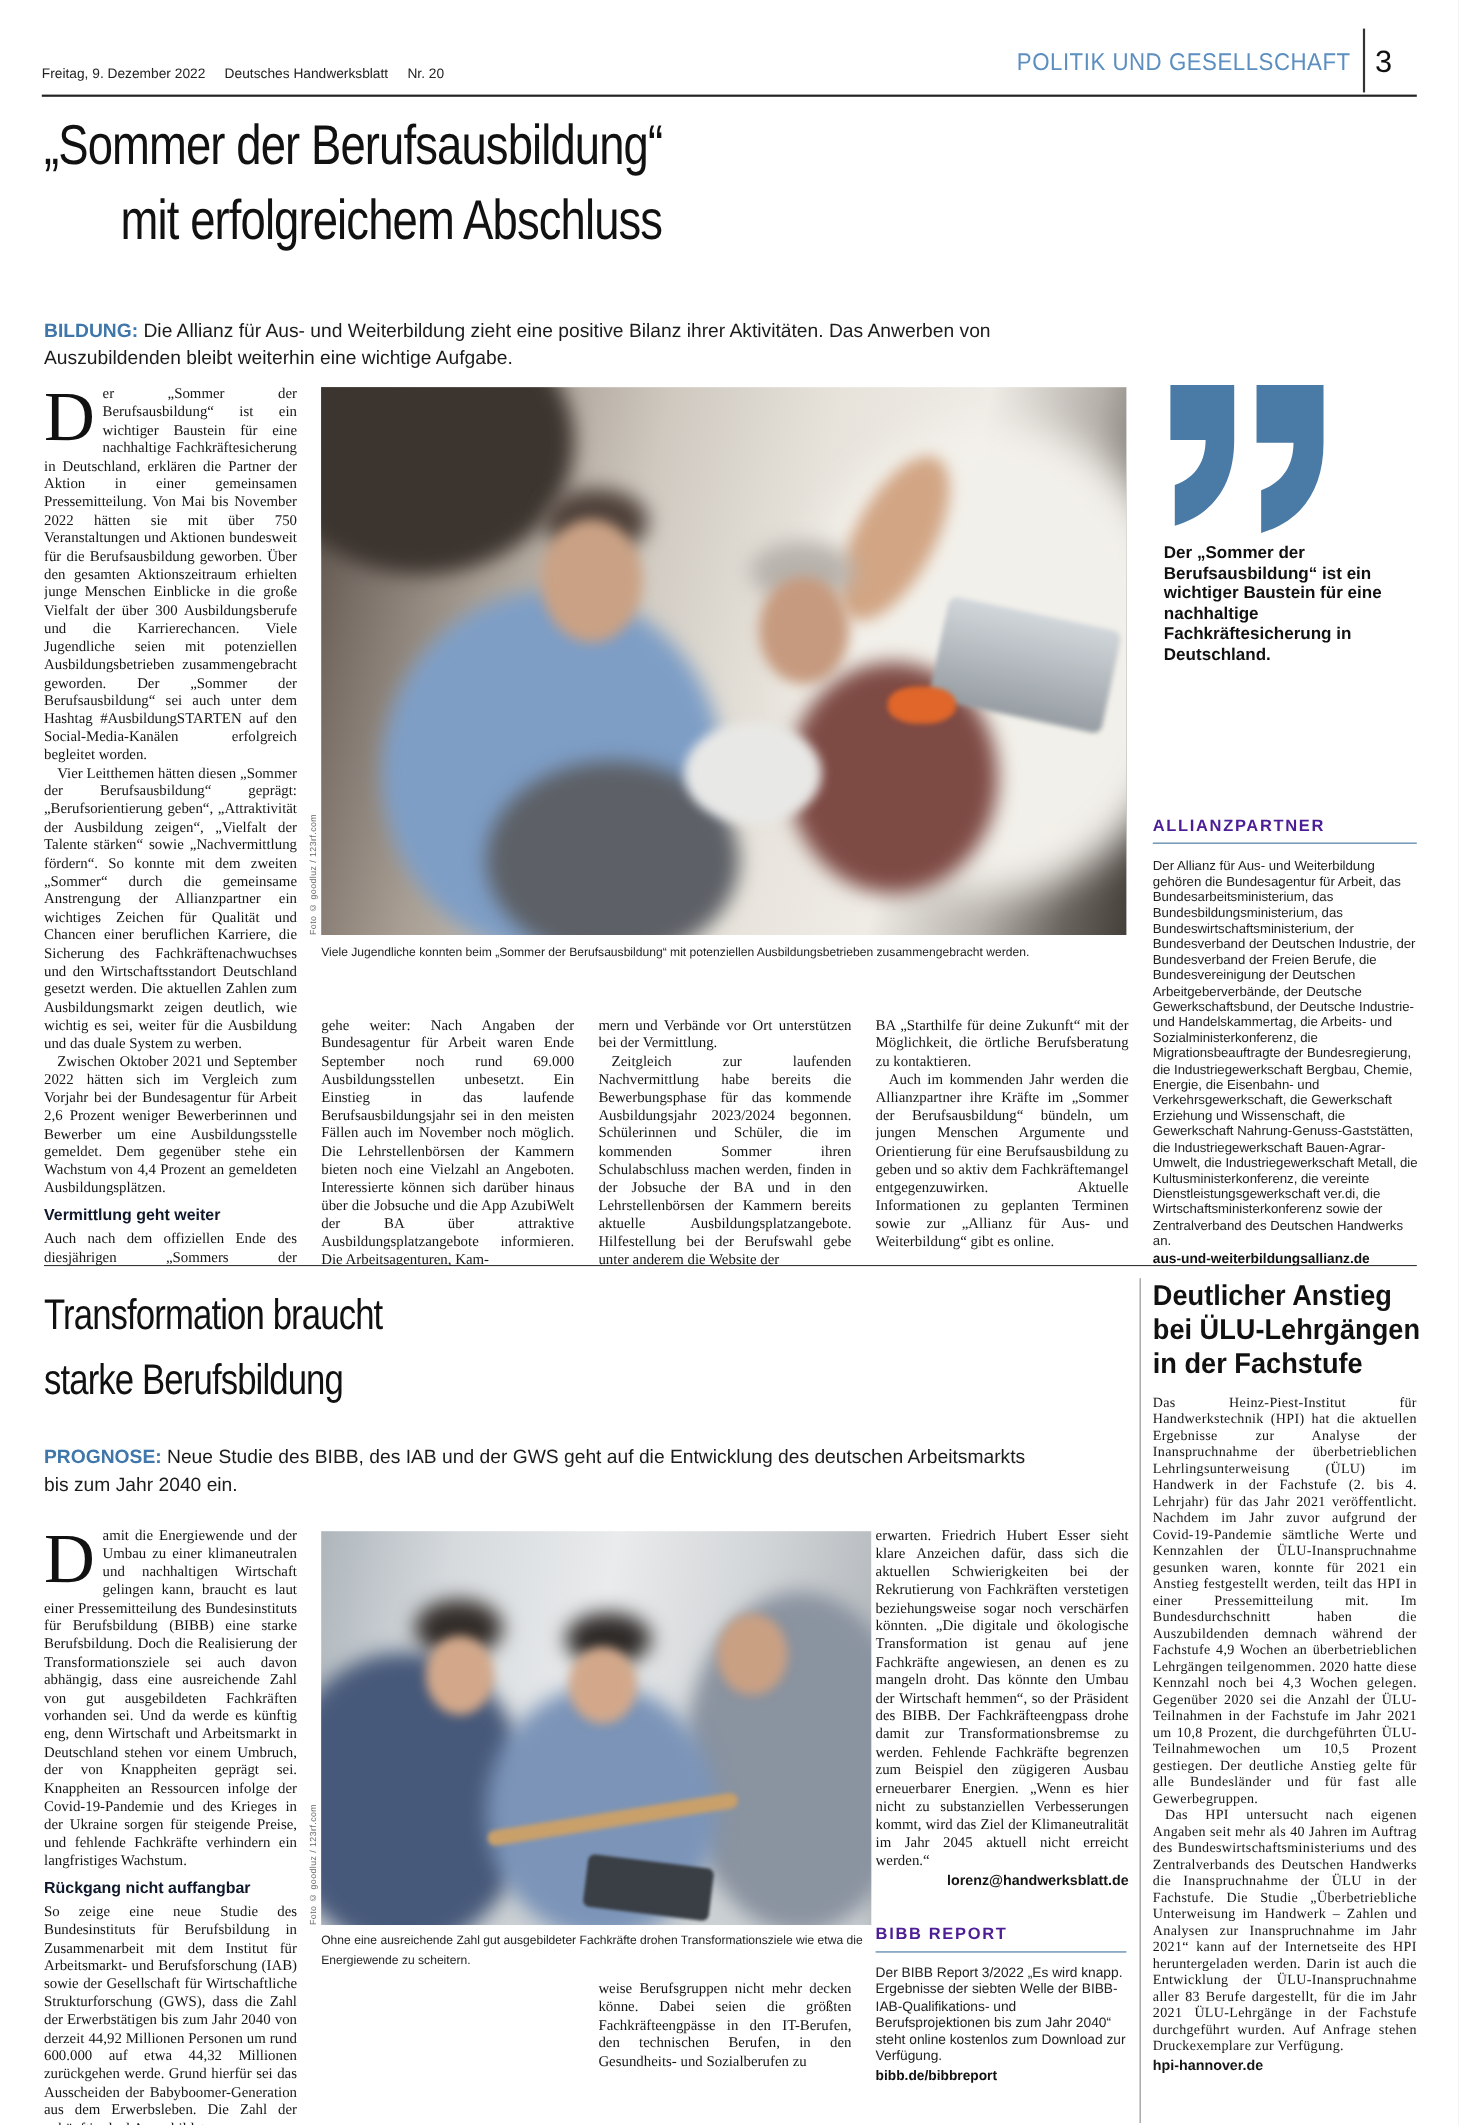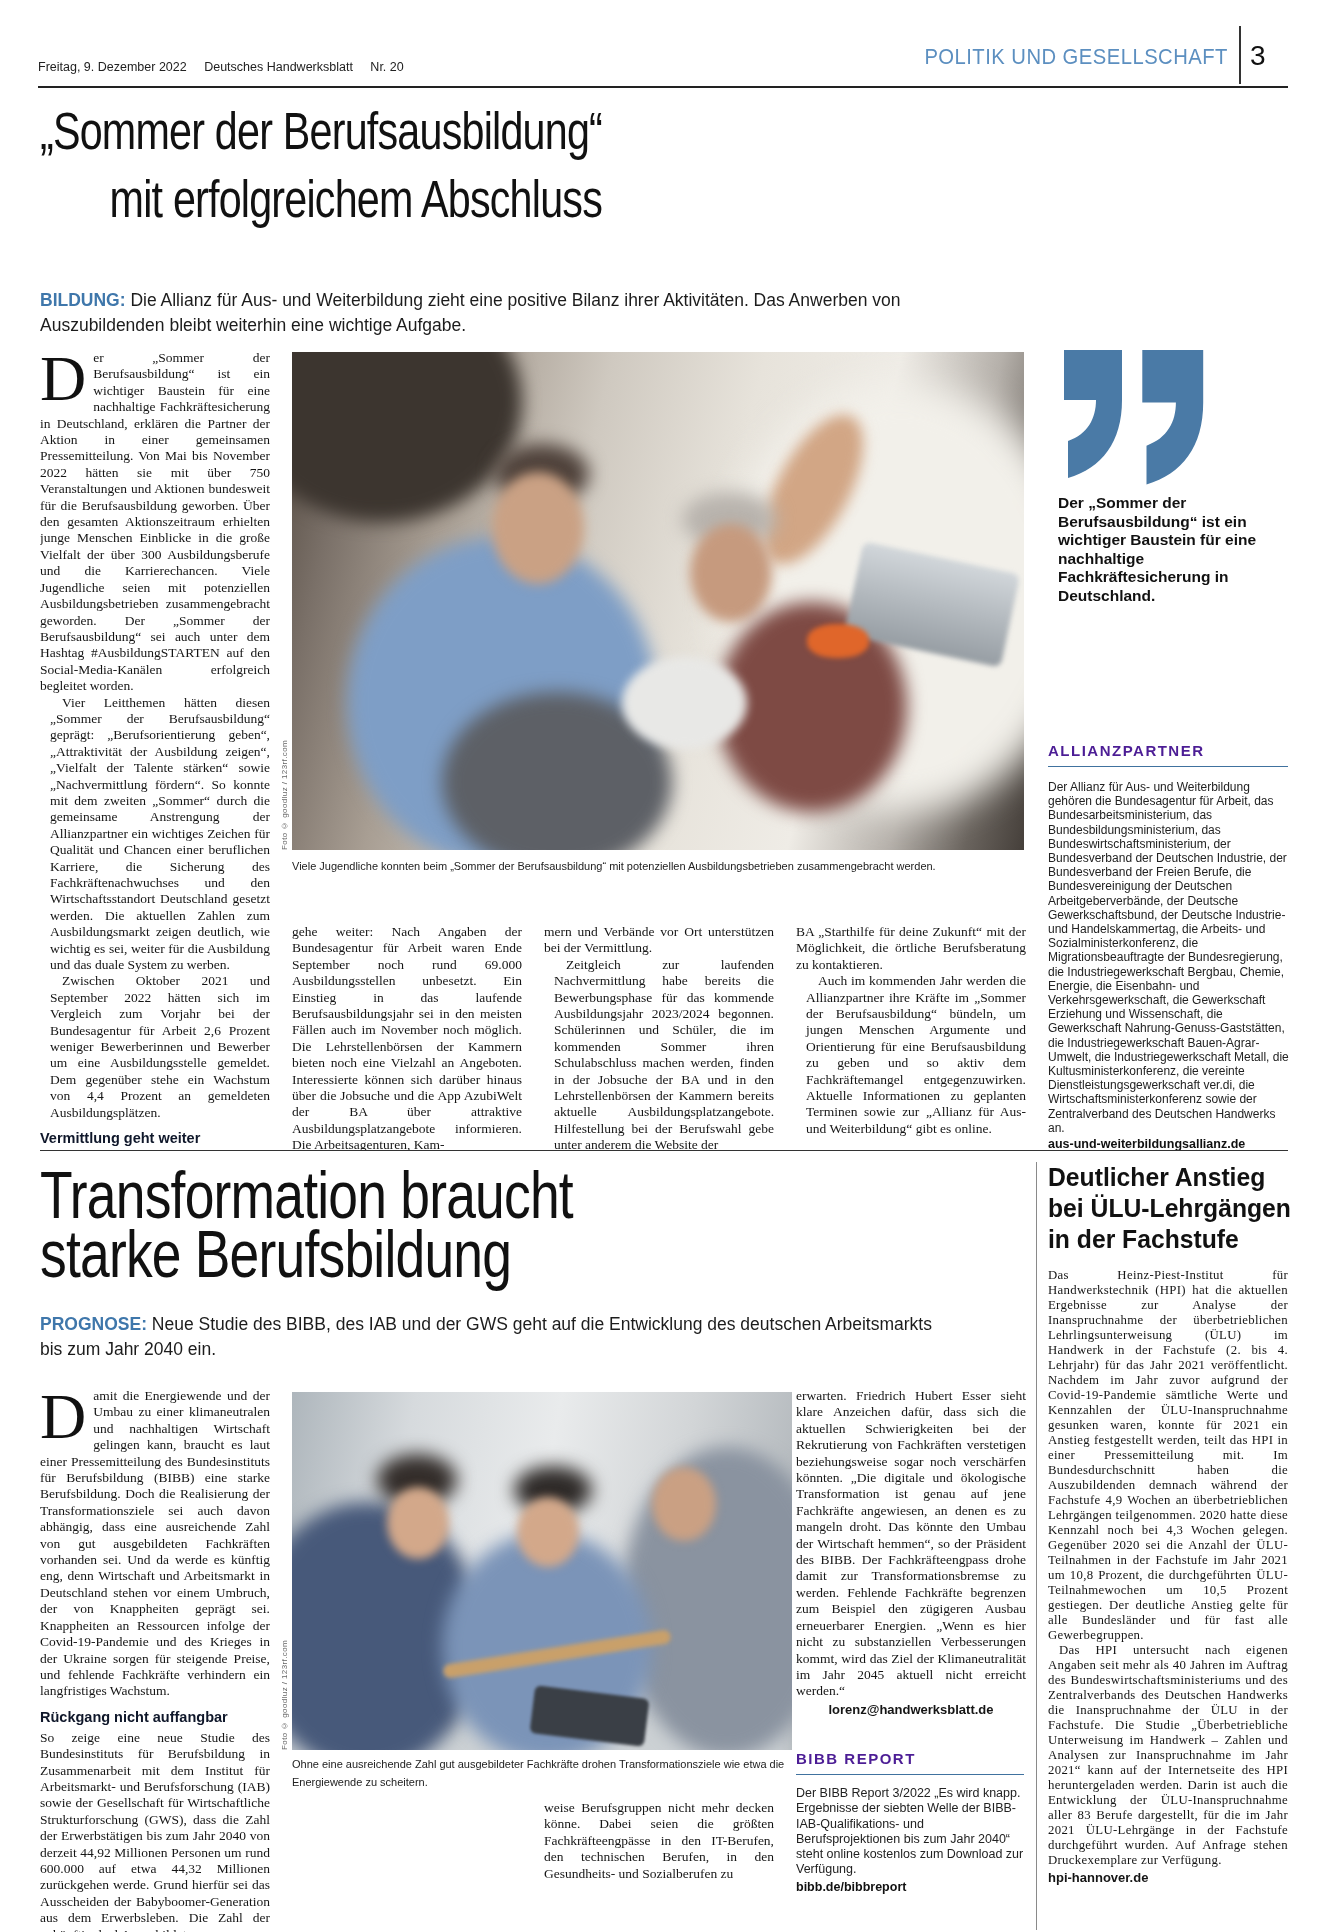--- a/index.html
+++ b/index.html
@@ -19,51 +19,51 @@
     letter-spacing:0.5px;
   }
   .page-number { left:1250px; top:40px; font-size:28px; color:#111; }
   .header-vrule { left:1239px; top:26px; width:2px; height:58px; background:#333; }
   .header-hrule { left:38px; top:86px; width:1250px; height:2px; background:#222; }
 
   
   .headline { color:#111; font-weight:400; }
   .headline .hl-line { white-space:nowrap; transform:scaleX(0.81); transform-origin:0 50%; letter-spacing:-1px; }
   .a1-headline { left:40px; top:98px; font-size:51px; line-height:68px;text-align:right; }
-  .a2-headline { left:40px; top:1166px; font-size:66px; line-height:59px; }
+  .a2-headline { left:40px; top:1166px; font-size:39px; line-height:59px; }
   .lead { left:40px; width:905px; font-size:17.5px; line-height:25px; color:#1c1c1c; }
   .a1-lead { top:288px; }
   .a2-lead { top:1312px; }
   .kicker { font-weight:bold; color:#3f77ab; }
 
   
   .bodycol {
     font-family:"Liberation Serif", serif; font-size:13.5px; line-height:16.4px;
     text-align:justify; hyphens:auto; overflow:hidden; color:#151515;
   }
   .bodycol p { margin:0; }
-  .bodycol p.indent { text-indent:12px;margin-left:10px; }
+  .bodycol p.indent { text-indent:12px; }
   .dropcap {
     float:left; font-family:"Liberation Serif", serif; font-size:64px;
     line-height:51px; padding:3px 7px 0 0; color:#111;
   }
   .subhead {
     font-family:"Liberation Sans", sans-serif; font-weight:bold;
     font-size:14.5px; line-height:18px; margin:8px 0 4px 0; color:#0f172a;
     text-align:left;
   }
   .a1-col1 { left:40px; top:350px; width:230px; height:800px; }
   .a1-col2 { left:292px; top:924px; width:230px; height:226px; }
   .a1-col3 { left:544px; top:924px; width:230px; height:226px; }
   .a1-col4 { left:796px; top:924px; width:230px; height:226px; }
   .a2-col1 { left:40px; top:1388px; width:230px; height:544px; }
   .a2-col2 { left:292px; top:1800px; width:230px; height:132px; }
   .a2-col3 { left:544px; top:1800px; width:230px; height:132px; }
   .a2-col4 { left:796px; top:1388px; width:230px; height:362px; }
-  .email-link { font-family:"Liberation Sans", sans-serif; font-weight:bold; font-size:13px; text-align:center; margin-top:2px; }
+  .email-link { font-family:"Liberation Sans", sans-serif; font-weight:bold; font-size:13px; text-align:right; margin-top:2px; }
 
   
   .caption { font-size:11px; line-height:17.5px; color:#222; }
   .a1-caption { left:292px; top:858px; width:732px; }
   .a2-caption { left:292px; top:1756px; width:500px; }
   .credit {
     writing-mode:vertical-rl; transform:rotate(180deg);
     font-size:8px; color:#666; letter-spacing:0.4px;
   }
   .a1-credit { left:280px; top:655px; height:195px; }

